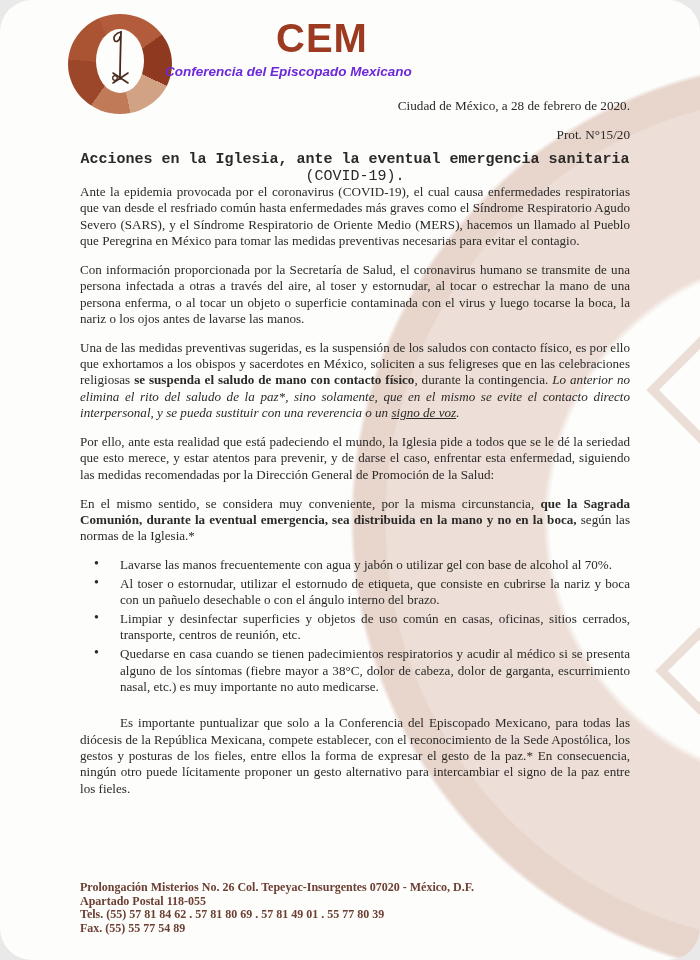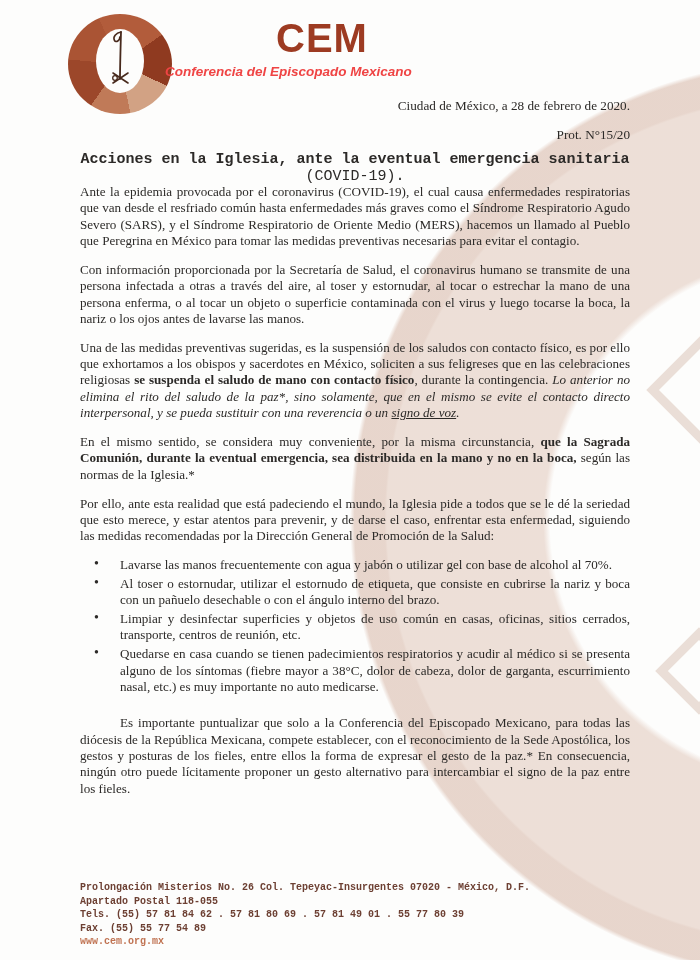--- a/index.html
+++ b/index.html
@@ -4,20 +4,21 @@
 <style>
   html,body{margin:0;padding:0;background:#e9e9e9;}
   .page{
     position:relative;
     width:700px;height:960px;
     margin:0 auto;
     background:#fdfdfc;
     overflow:hidden;
     font-family:"Liberation Serif","DejaVu Serif",serif;
     color:#2c2a28;
+    border-radius:32px;
   }
   
   .watermark-ring{
     position:absolute;left:350px;top:60px;width:920px;height:920px;
     border-radius:50%;
     background:radial-gradient(closest-side,
       rgba(0,0,0,0) 0 56.5%,
       rgba(213,178,160,0.40) 58% 92%,
       rgba(206,167,148,0.46) 92.5% 99%,
       rgba(0,0,0,0) 100%);
@@ -51,21 +52,21 @@
   }
   .crosier{position:absolute;left:50%;top:46%;transform:translate(-50%,-50%);}
   .brand{
     position:absolute;left:276px;top:16px;
     font-family:"Liberation Sans","DejaVu Sans",sans-serif;
     font-size:40px;font-weight:bold;letter-spacing:1px;color:#9d3b22;
   }
   .tagline{
     position:absolute;left:165px;top:64px;
     font-family:"Liberation Sans","DejaVu Sans",sans-serif;
-    font-size:13.5px;font-weight:bold;font-style:italic;color:#ef4444;
+    font-size:13.5px;font-weight:bold;font-style:italic;color:#6d28d9;
     white-space:nowrap;
   }
   
   .dateline{position:absolute;right:70px;top:98px;font-size:13.2px;}
   .protocol{position:absolute;right:70px;top:127px;font-size:13.2px;}
   .title{
     position:absolute;left:80px;right:70px;top:151px;margin:0;
     font-size:15px;font-weight:normal;text-align:center;font-family:Liberation Mono, monospace;
   }
   .title .run-b{font-weight:bold;}
@@ -82,22 +83,22 @@
   ul.bullets li{
     position:relative;padding-left:40px;margin:0 0 2.5px 0;
   }
   ul.bullets li::before{
     content:"\2022";position:absolute;left:14px;top:-1px;font-size:14px;
   }
   p.indent{text-indent:40px;margin-top:20px;}
   
   .footer{
     position:absolute;left:80px;top:881px;
-    font-family:Liberation Mono, monospace;
-    font-size:10px;font-weight:bold;line-height:13.6px;color:#6d4033;
+    font-family:Liberation Serif, serif;
+    font-size:12px;font-weight:bold;line-height:13.6px;color:#6d4033;
   }
   .footer .website{color:#c07352;}
 </style>
 </head>
 <body>
 
 <div class="page">
 
   <div class="watermark-ring"></div>
   <div class="watermark-chevron c1"></div>
@@ -120,32 +121,31 @@
 
   <div class="dateline">Ciudad de México, a 28 de febrero de 2020.</div>
   <div class="protocol">Prot. N°15/20</div>
 
   <h1 class="title"><span class="run-b">Acciones en la Iglesia, ante la eventual emergencia sanitaria</span><span> (COVID-19).</span></h1>
 
   <main class="body">
     <p><span>Ante la epidemia provocada por el coronavirus (COVID-19), el cual causa enfermedades respiratorias que van desde el resfriado común hasta enfermedades más graves como el Síndrome Respiratorio Agudo Severo (SARS), y el Síndrome Respiratorio de Oriente Medio (MERS), hacemos un llamado al Pueblo que Peregrina en México para tomar las medidas preventivas necesarias para evitar el contagio.</span></p>
     <p><span>Con información proporcionada por la Secretaría de Salud, el coronavirus humano se transmite de una persona infectada a otras a través del aire, al toser y estornudar, al tocar o estrechar la mano de una persona enferma, o al tocar un objeto o superficie contaminada con el virus y luego tocarse la boca, la nariz o los ojos antes de lavarse las manos.</span></p>
     <p><span>Una de las medidas preventivas sugeridas, es la suspensión de los saludos con contacto físico, es por ello que exhortamos a los obispos y sacerdotes en México, soliciten a sus feligreses que en las celebraciones religiosas </span><span class="run-b">se suspenda el saludo de mano con contacto físico</span><span>, durante la contingencia. </span><span class="run-i">Lo anterior no elimina el rito del saludo de la paz*, sino solamente, que en el mismo se evite el contacto directo interpersonal, y se pueda sustituir con una reverencia o un </span><span class="run-i run-u">signo de voz</span><span class="run-i">.</span></p>
+    <p><span>Por ello, ante esta realidad que está padeciendo el mundo, la Iglesia pide a todos que se le dé la seriedad que esto merece, y estar atentos para prevenir, y de darse el caso, enfrentar esta enfermedad, siguiendo las medidas recomendadas por la Dirección General de Promoción de la Salud:</span></p>
     <p><span>En el mismo sentido, se considera muy conveniente, por la misma circunstancia, </span><span class="run-b">que la Sagrada Comunión, durante la eventual emergencia, sea distribuida en la mano y no en la boca,</span><span> según las normas de la Iglesia.*</span></p>
-    <p><span>Por ello, ante esta realidad que está padeciendo el mundo, la Iglesia pide a todos que se le dé la seriedad que esto merece, y estar atentos para prevenir, y de darse el caso, enfrentar esta enfermedad, siguiendo las medidas recomendadas por la Dirección General de Promoción de la Salud:</span></p>
     <ul class="bullets">
         <li>Lavarse las manos frecuentemente con agua y jabón o utilizar gel con base de alcohol al 70%.</li>
         <li>Al toser o estornudar, utilizar el estornudo de etiqueta, que consiste en cubrirse la nariz y boca con un pañuelo desechable o con el ángulo interno del brazo.</li>
         <li>Limpiar y desinfectar superficies y objetos de uso común en casas, oficinas, sitios cerrados, transporte, centros de reunión, etc.</li>
         <li>Quedarse en casa cuando se tienen padecimientos respiratorios y acudir al médico si se presenta alguno de los síntomas (fiebre mayor a 38°C, dolor de cabeza, dolor de garganta, escurrimiento nasal, etc.) es muy importante no auto medicarse.</li>
       </ul>
     <p class="indent"><span>Es importante puntualizar que solo a la Conferencia del Episcopado Mexicano, para todas las diócesis de la República Mexicana, compete establecer, con el reconocimiento de la Sede Apostólica, los gestos y posturas de los fieles, entre ellos la forma de expresar el gesto de la paz.* En consecuencia, ningún otro puede lícitamente proponer un gesto alternativo para intercambiar el signo de la paz entre los fieles.</span></p>
   </main>
 
   <footer class="footer">
     <div>Prolongación Misterios No. 26  Col. Tepeyac-Insurgentes 07020 - México, D.F.</div>
     <div>Apartado Postal 118-055</div>
     <div>Tels. (55) 57 81 84 62 . 57 81 80 69 . 57 81 49 01 . 55 77 80 39</div>
     <div>Fax. (55) 55 77 54 89</div>
-    <div class="website">www.cem.org.mx</div>
   </footer>
 
 </div>
 
 </body></html>

